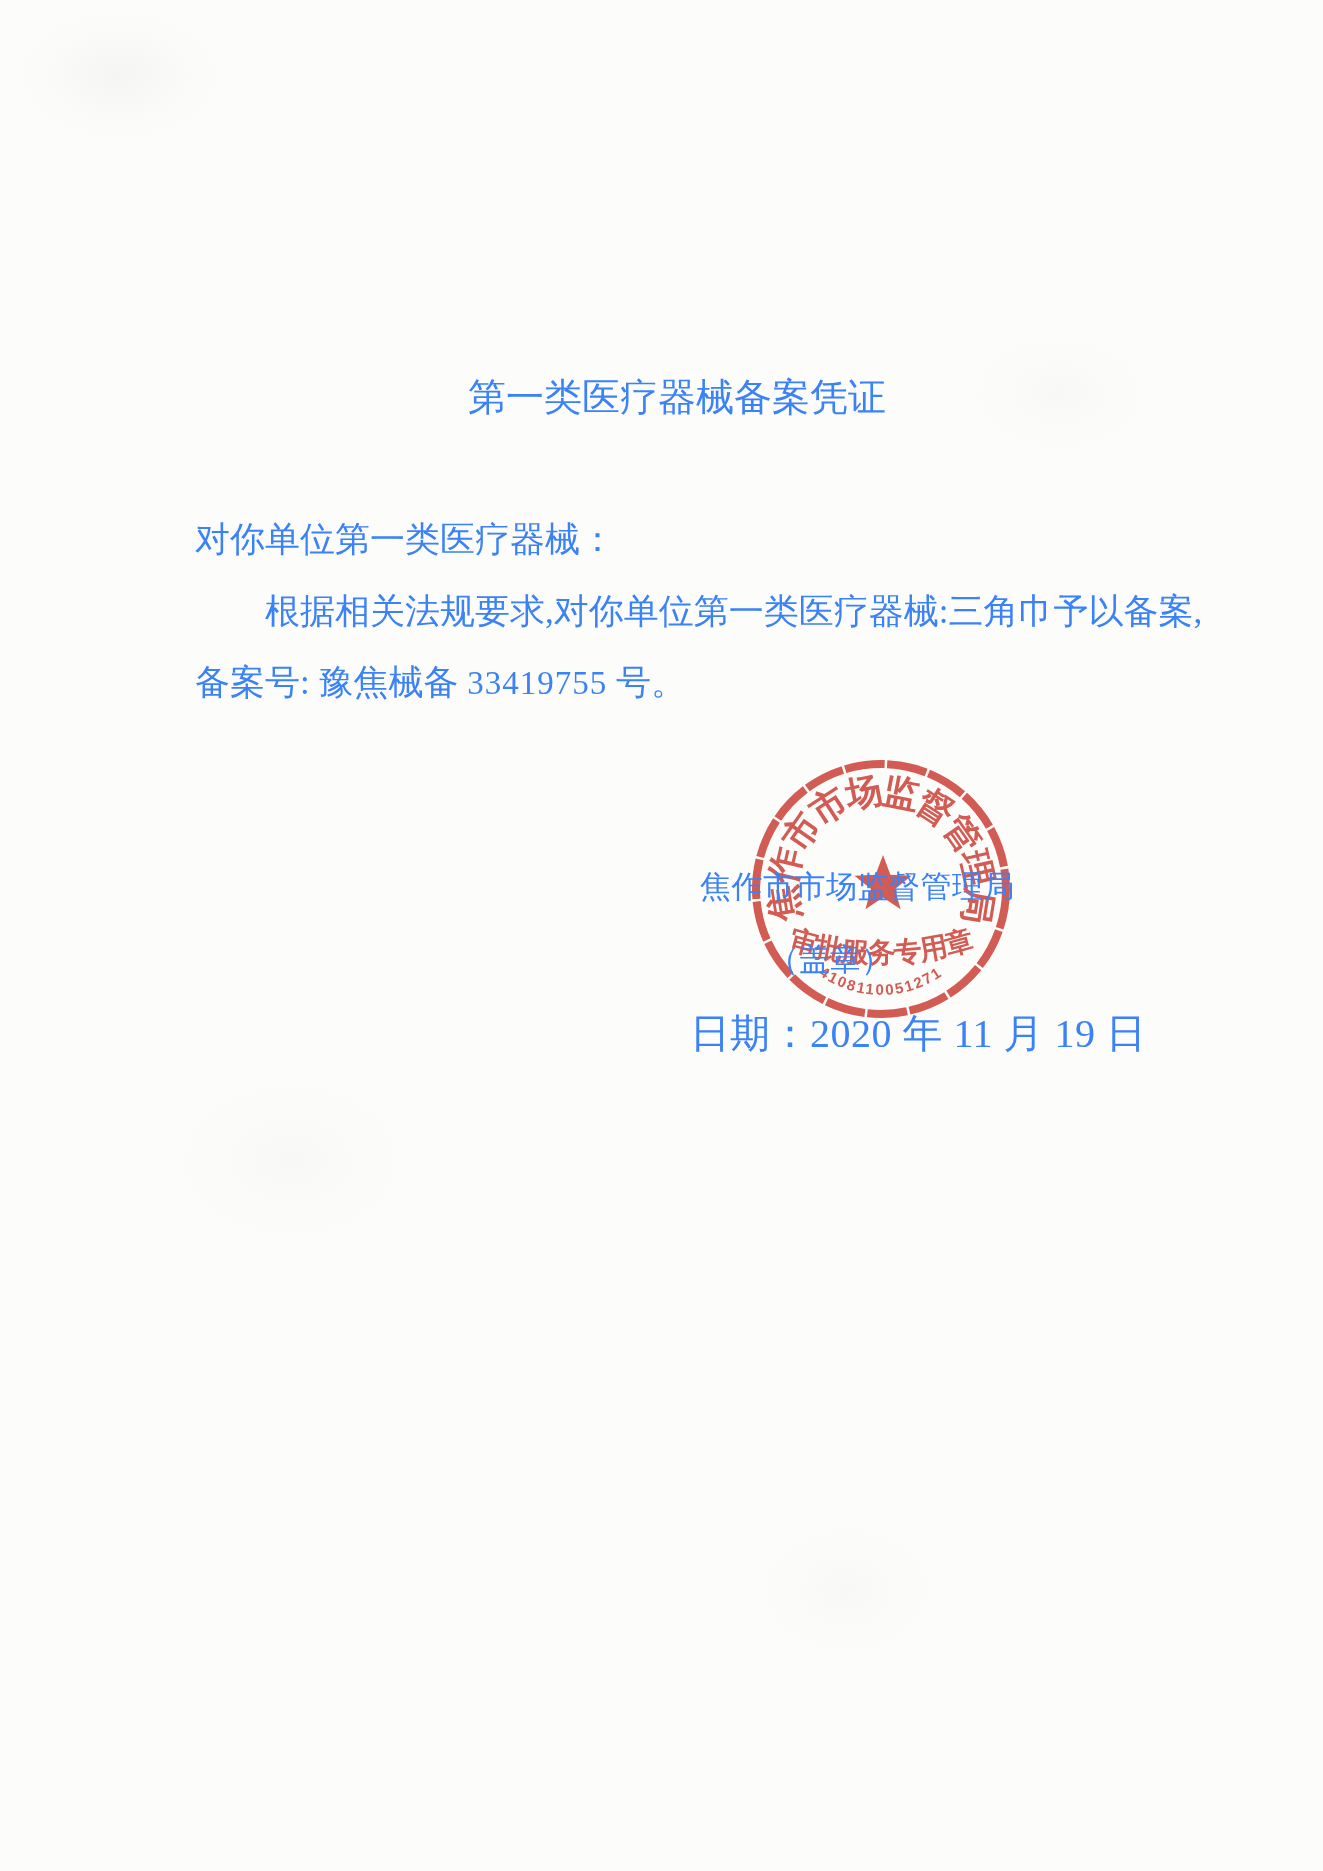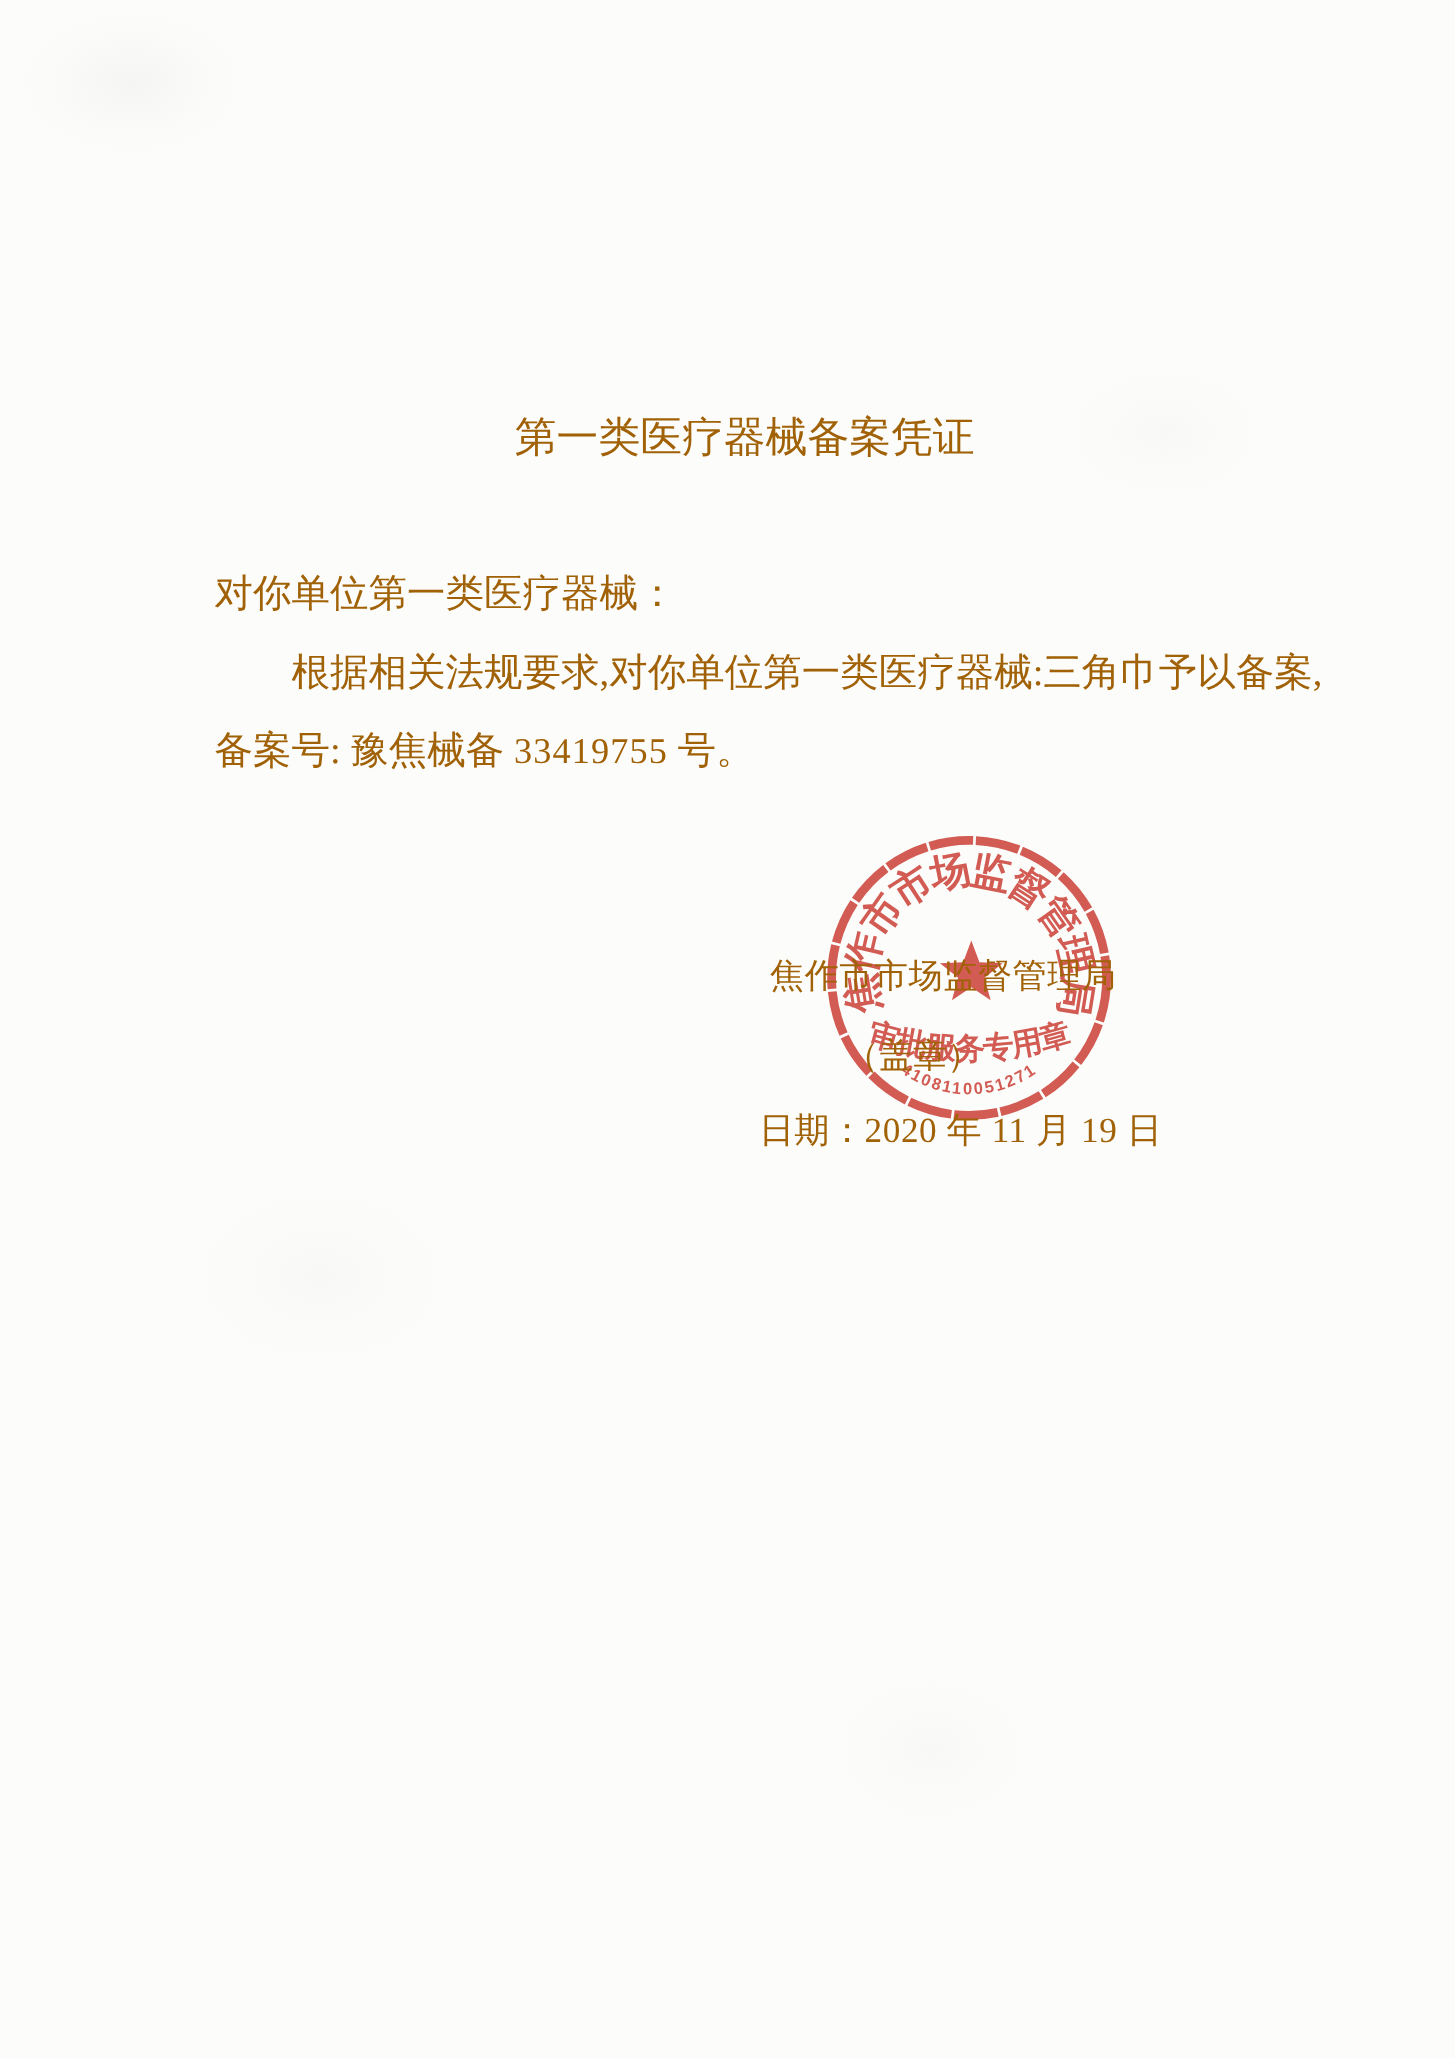--- a/index.html
+++ b/index.html
@@ -2,21 +2,21 @@
 <html><head>
 <meta charset="utf-8">
 <style>
   html,body{margin:0;padding:0;background:#e8e8e6;}
   .page{
     position:relative;
     width:1323px;height:1871px;
     margin:0 auto;
     background:#fcfcfa;
     font-family:"Liberation Serif","DejaVu Serif",serif;
-    color:#a16207;
+    color:#3b82f6;
     overflow:hidden;
   }
   
   .page::before{
     content:"";position:absolute;inset:0;pointer-events:none;
     background:
       radial-gradient(140px 90px at 9% 4%, rgba(120,120,120,0.05), transparent 70%),
       radial-gradient(120px 80px at 80% 21%, rgba(120,120,120,0.03), transparent 70%),
       radial-gradient(160px 110px at 22% 62%, rgba(120,120,120,0.03), transparent 70%),
       radial-gradient(120px 90px at 64% 85%, rgba(120,120,120,0.03), transparent 70%);
@@ -25,21 +25,21 @@
   .doc-title{
     left:468px;top:372px;
     font-size:38px;letter-spacing:0px;font-weight:400;
   }
   .salutation{left:195px;top:516px;font-size:35px;}
   .body-line1{left:265px;top:588px;font-size:35px;}
   .body-line2{left:195px;top:659px;font-size:35px;}
   .body-line2 .num{font-size:33px;letter-spacing:1px;}
   .agency-line{left:700px;top:866px;font-size:31px;letter-spacing:0.5px;}
   .seal-note{left:768px;top:939px;font-size:31px;}
-  .date-line{left:690px;top:1006px;font-size:32px;}
+  .date-line{left:690px;top:1006px;font-size:40px;}
   .date-line .num{letter-spacing:0.5px;}
 
   .seal{
     position:absolute;left:731px;top:739px;width:300px;height:300px;
     opacity:0.9;
   }
   .seal svg{display:block;width:100%;height:100%;}
   .seal text{
     font-family:"Liberation Serif","DejaVu Serif",serif;
     font-weight:700;

